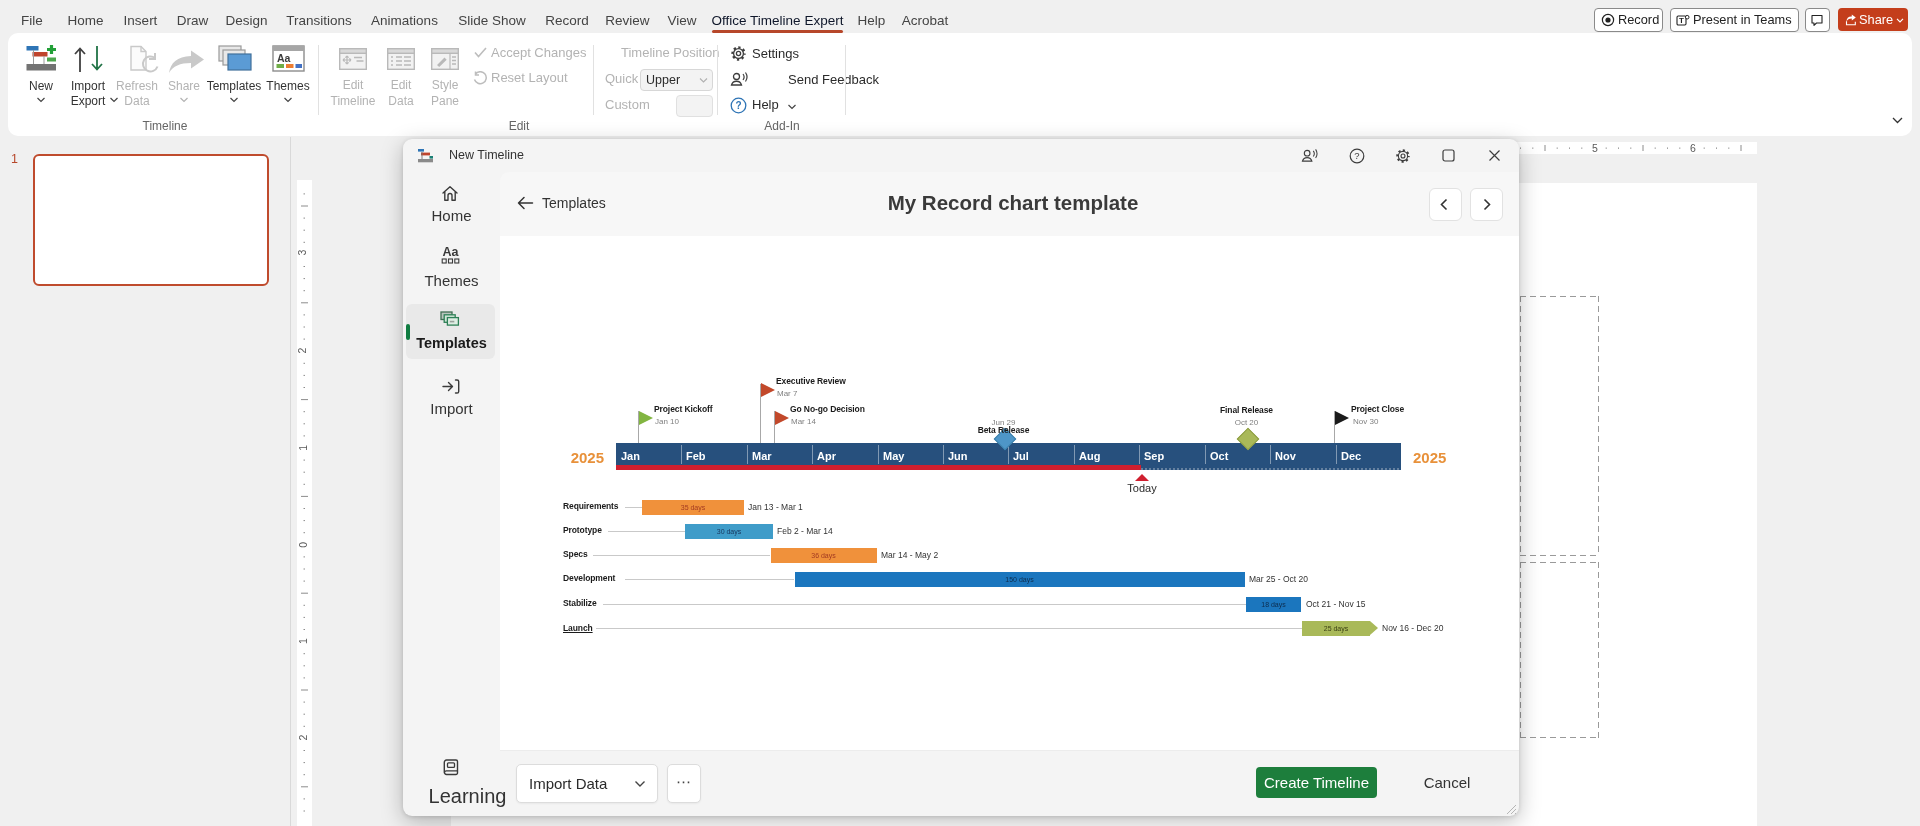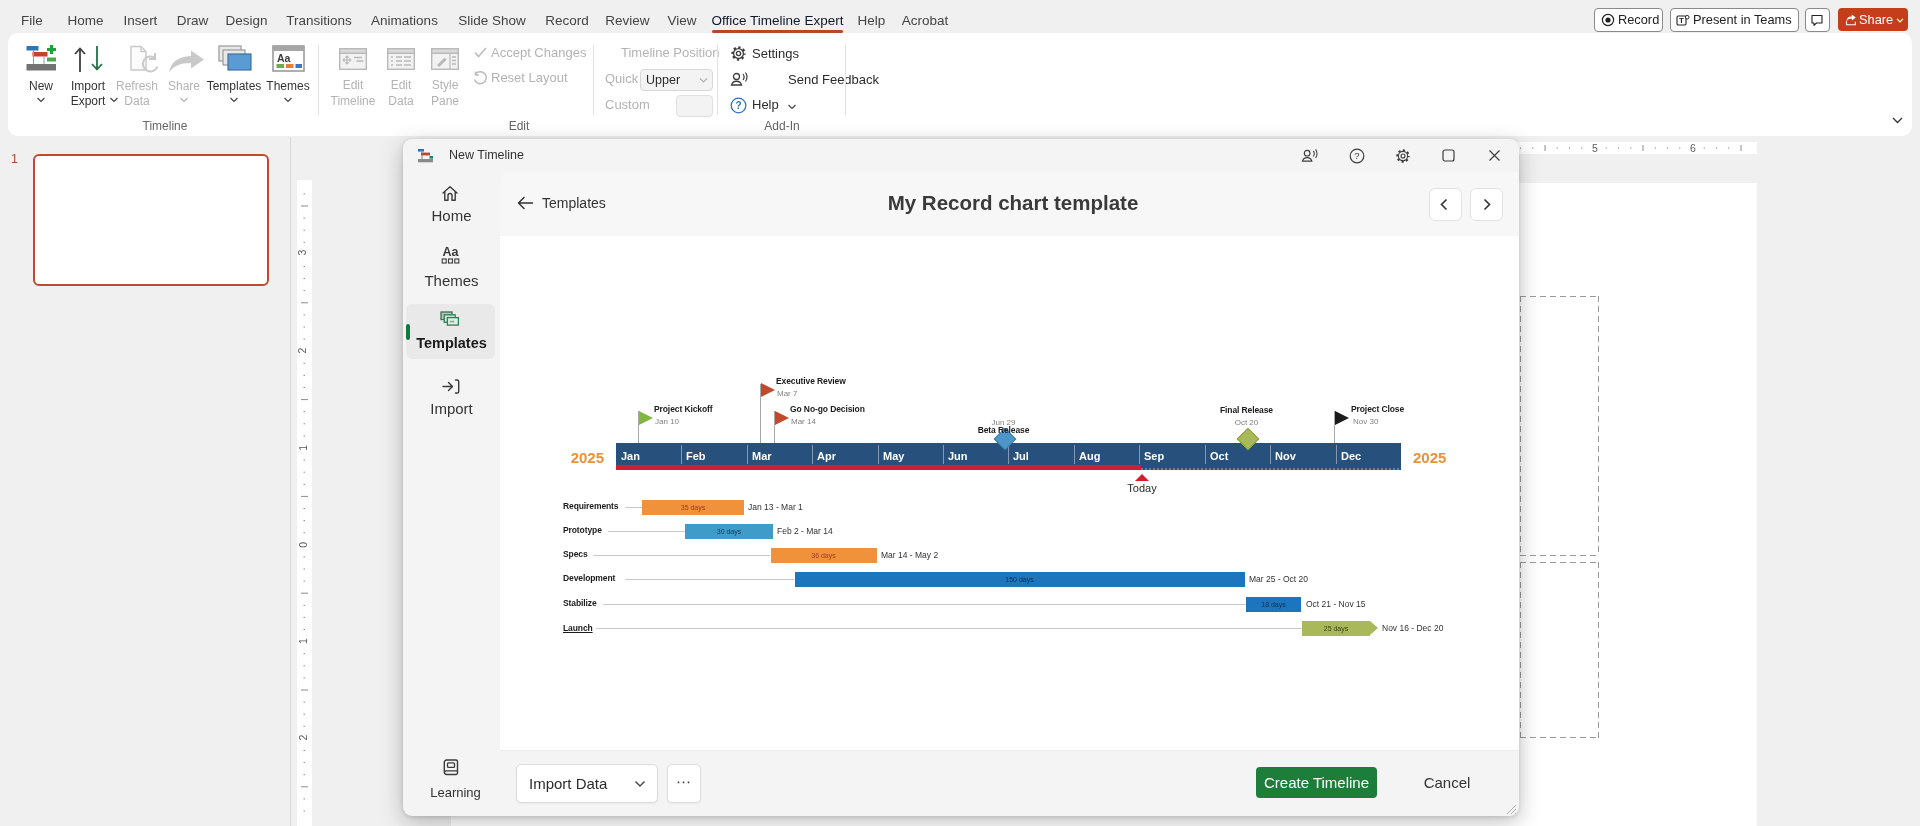--- a/index.html
+++ b/index.html
@@ -475,21 +475,21 @@
     <path d="M1 8.5 H10 M6.5 4.5 L10.5 8.5 L6.5 12.5" fill="none" stroke="#3a3a3a" stroke-width="1.4" stroke-linecap="round" stroke-linejoin="round"></path>
     <path d="M13.5 2 h1.6 a1.6 1.6 0 0 1 1.6 1.6 v9.8 a1.6 1.6 0 0 1 -1.6 1.6 h-1.6" fill="none" stroke="#3a3a3a" stroke-width="1.4" stroke-linecap="round"></path>
   </svg>
   <div class="a" style="left:0px;top:261px;width:97px;text-align:center;font-size:15px;color:#333;">Import</div>
 
   <svg class="a" style="left:40px;top:620px;" width="16" height="19" viewBox="0 0 16 19">
     <path d="M3.5 1 H13 a1.5 1.5 0 0 1 1.5 1.5 V14 a1.5 1.5 0 0 1 -1.5 1.5 H3.5 A2.2 2.2 0 0 1 1.3 13.3 V3.2 A2.2 2.2 0 0 1 3.5 1 Z" fill="none" stroke="#3a3a3a" stroke-width="1.4"></path>
     <path d="M1.5 13.5 a1.8 1.8 0 0 1 1.8 -1.6 H14.5" fill="none" stroke="#3a3a3a" stroke-width="1.4"></path>
     <rect x="4.5" y="3.8" width="7" height="4.6" rx="1" fill="none" stroke="#3a3a3a" stroke-width="1.3"></rect>
   </svg>
-  <div class="a" style="left:4px;top:646px;width:97px;text-align:center;font-size:13px;color:#333;">Learning</div>
+  <div class="a" style="left:16px;top:646px;width:97px;text-align:center;font-size:20px;color:#333;">Learning</div>
 
   <div class="a" style="left:97px;top:33px;width:1019px;height:64px;background:#f7f7f7;border-radius:9px 0 0 0;border-bottom:1px solid #ececec;"></div>
   <div class="a" style="left:97px;top:97px;width:1019px;height:514px;background:#ffffff;"></div>
 
   <svg class="a" style="left:114px;top:57px;" width="17" height="14" viewBox="0 0 17 14">
     <path d="M1.5 7 H15.5 M7 1.5 L1.5 7 L7 12.5" fill="none" stroke="#333" stroke-width="1.5" stroke-linecap="round" stroke-linejoin="round"></path>
   </svg>
   <div class="a" style="left:139px;top:56px;height:17px;line-height:17px;font-size:14px;color:#333;">Templates</div>
   <div class="a" style="left:300px;top:52px;width:620px;text-align:center;font-size:20.5px;font-weight:600;color:#3a3a3a;">My Record chart template</div>
   <div class="a" style="left:1026px;top:49px;width:31px;height:31px;background:#fff;border:1px solid #e2e2e2;border-radius:6px;">

